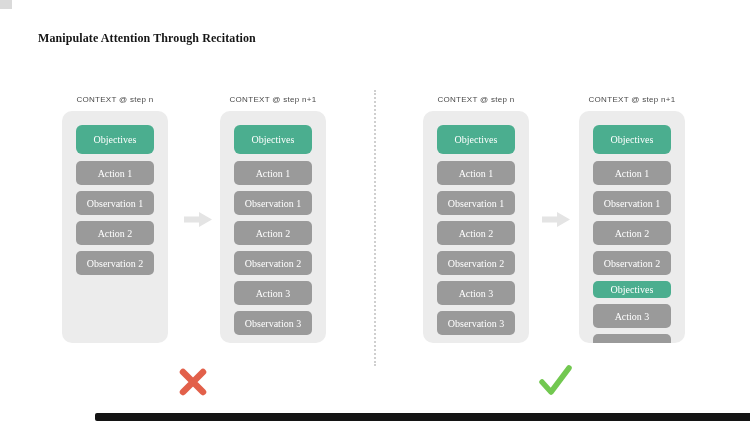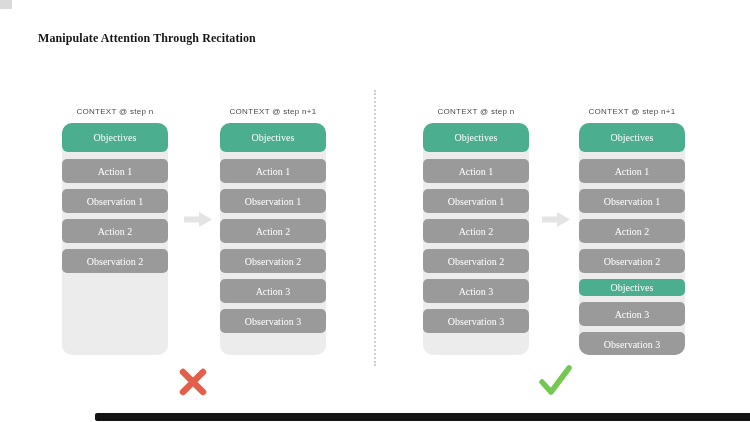--- a/index.html
+++ b/index.html
@@ -6,32 +6,32 @@
   html,body { width:750px; height:422px; background:#fff; overflow:hidden;
               font-family:"Liberation Sans", sans-serif; }
   .slide { position:relative; width:750px; height:422px; background:#ffffff; }
 
   .corner-artifact { position:absolute; left:0; top:0; width:12px; height:9px; background:#dadada; }
 
   .title { position:absolute; left:38px; top:31px;
            font-family:"Liberation Serif", serif; font-weight:700;
            font-size:12px; color:#151515; letter-spacing:0.1px; white-space:nowrap; }
 
-  .column { position:absolute; width:106px; top:107px; }
+  .column { position:absolute; width:106px; top:95px; }
   .col-c1 { left:62px; }
   .col-c2 { left:220px; }
   .col-c3 { left:423px; }
   .col-c4 { left:579px; }
 
   .col-label { display:block; text-align:center; font-size:8px; color:#4a4a4a;
                letter-spacing:0.3px; height:10px; line-height:10px; margin-bottom:6px;
                white-space:nowrap; }
 
   .panel { background:var(--panel-bg,#ececec); border-radius:10px;
-           height:232px; padding:0; overflow:hidden; }
+           height:232px; padding:14px; overflow:hidden; }
 
   .item { border-radius:5px; color:#ffffff;
           font-family:"Liberation Serif", serif; font-size:10px;
           display:flex; align-items:center; justify-content:center;
           margin-bottom:6px; white-space:nowrap; }
   .item.step { background:var(--step-gray,#9a9a9a); height:24px; }
   .item.objective { background:var(--objective-green,#4bae8f); height:29px;
                     margin-bottom:7px; border-radius:6px; }
   .item.objective-recited { background:var(--objective-green,#4bae8f); height:17px; }
 

